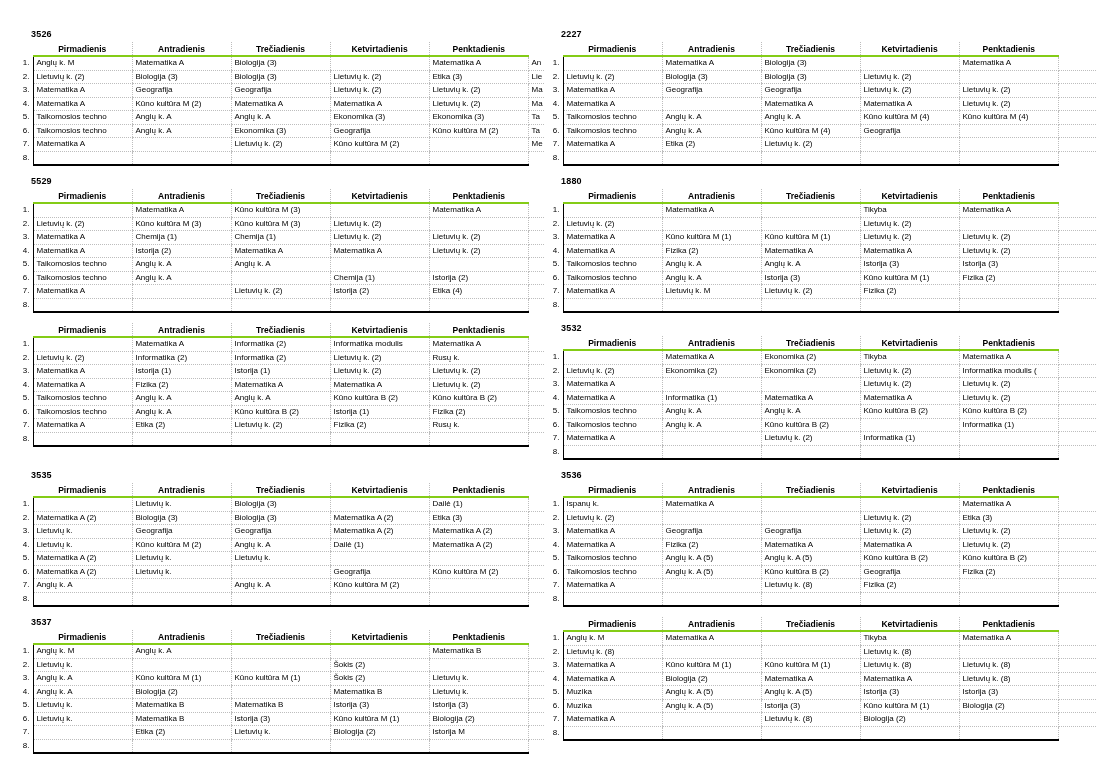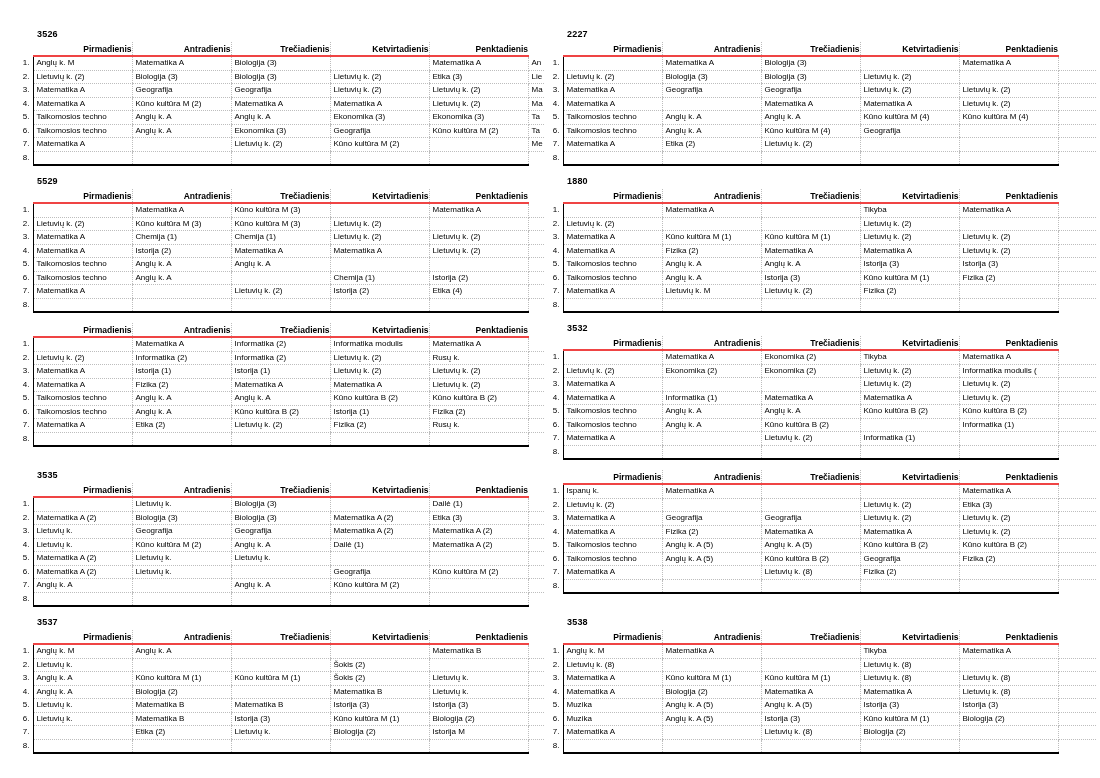--- a/index.html
+++ b/index.html
@@ -14,44 +14,44 @@
   #grid {
     display: grid;
     grid-template-columns: 530px 552px;
     align-items: start;
   }
   .block { margin-bottom: 10px; }
   .tnum {
     font-weight: bold;
     font-size: 9px;
     line-height: 11px;
-    margin: 0 0 2px 19px;
+    margin: 0 0 2px 13px;
     letter-spacing: 0.2px;
   }
   table {
     border-collapse: collapse;
     table-layout: fixed;
     border-spacing: 0;
   }
   col.c-num   { width: 15px; }
   col.c-day   { width: 99px; }
   col.c-ghost { width: 16px; }
   .right col.c-ghost { width: 38px; }
   th, td {
     padding: 0;
     white-space: nowrap;
     vertical-align: middle;
     font-weight: normal;
   }
   th.day {
     font-size: 8.5px;
     font-weight: bold;
-    text-align: right;
+    text-align: center;
     height: 13px;
-    border-bottom: 2px solid #ef4444;
+    border-bottom: 2px solid #84cc16;
     overflow: hidden;
   }
   th.day + th.day { border-left: 1px dotted #bdbdbd; }
   th.num, th.ghost { border: none; }
   td {
     font-size: 8px;
     height: 12.5px;
     line-height: 12.5px;
     overflow: hidden;
   }
@@ -766,20 +766,21 @@
               <td class="day"></td>
               <td class="day"></td>
               <td class="day"></td>
               <td class="day last"></td>
               <td class="ghost"></td>
             </tr>
           </tbody>
         </table>
       </div>
       <div class="block right">
+        <div class="tnum">3536</div>
         <table>
           <colgroup>
             <col class="c-num">
             <col class="c-day">
             <col class="c-day">
             <col class="c-day">
             <col class="c-day">
             <col class="c-day">
             <col class="c-ghost">
           </colgroup>
@@ -963,21 +964,20 @@
               <td class="day"></td>
               <td class="day"></td>
               <td class="day"></td>
               <td class="day last"></td>
               <td class="ghost"></td>
             </tr>
           </tbody>
         </table>
       </div>
       <div class="block right">
-        <div class="tnum">3538</div>
         <table>
           <colgroup>
             <col class="c-num">
             <col class="c-day">
             <col class="c-day">
             <col class="c-day">
             <col class="c-day">
             <col class="c-day">
             <col class="c-ghost">
           </colgroup>

